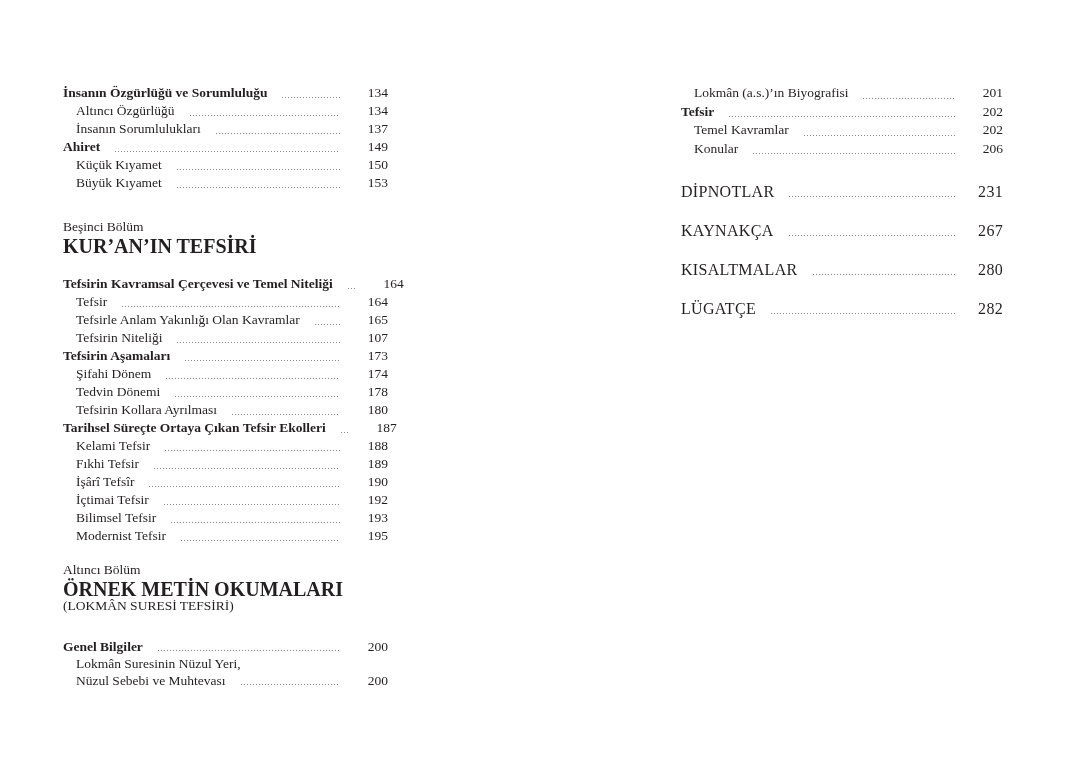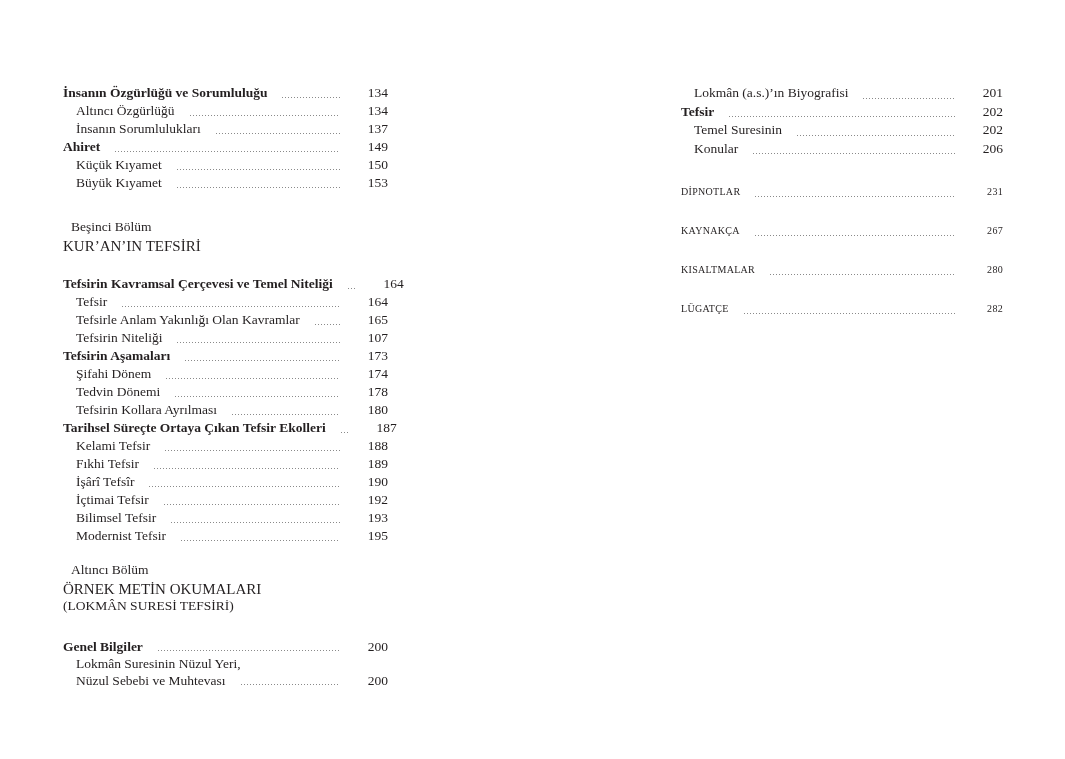--- a/index.html
+++ b/index.html
@@ -43,41 +43,40 @@
   .page-num {
     flex: none;
     width: 30px;
     text-align: right;
   }
 
   .chapter-heading { margin-top: 25px; }
   .kicker {
     font-size: 13.5px;
     line-height: 19px;
-    margin-left: 8px;
   }
   .chapter-title {
-    font-size: 15px;
-    font-weight: normal;
+    font-size: 20px;
+    font-weight: bold;
     line-height: 17px;
     padding-top: 2px;
   }
   .chapter-subtitle {
     font-size: 13.5px;
     line-height: 16px;
   }
 
   #left-block2 { margin-top: 20px; }
   #left-h2 { margin-top: 15px; }
   #left-block3 { margin-top: 24px; }
   #left-block3 .toc-row { line-height: 17px; }
 
   #right-block1 .toc-row { line-height: 18.5px; }
   .bm-row {
-    font-size: 10px;
+    font-size: 16px;
     letter-spacing: 0.3px;
   }
   .bm-row:first-of-type { margin-top: 25px; }
   .bm-row + .bm-row { margin-top: 21px; }
 </style>
 </head>
 <body>
 
 <div id="left-page" class="page-col">
 
@@ -228,21 +227,21 @@
       <span class="lbl">Lokmân (a.s.)’ın Biyografisi</span>
       <span class="leader"></span>
       <span class="page-num">201</span>
     </div>
     <div class="toc-row bold">
       <span class="lbl">Tefsir</span>
       <span class="leader"></span>
       <span class="page-num">202</span>
     </div>
     <div class="toc-row indent">
-      <span class="lbl">Temel Suresinin</span>
+      <span class="lbl">Temel Kavramlar</span>
       <span class="leader"></span>
       <span class="page-num">202</span>
     </div>
     <div class="toc-row indent">
       <span class="lbl">Konular</span>
       <span class="leader"></span>
       <span class="page-num">206</span>
     </div>
   </div>
 

